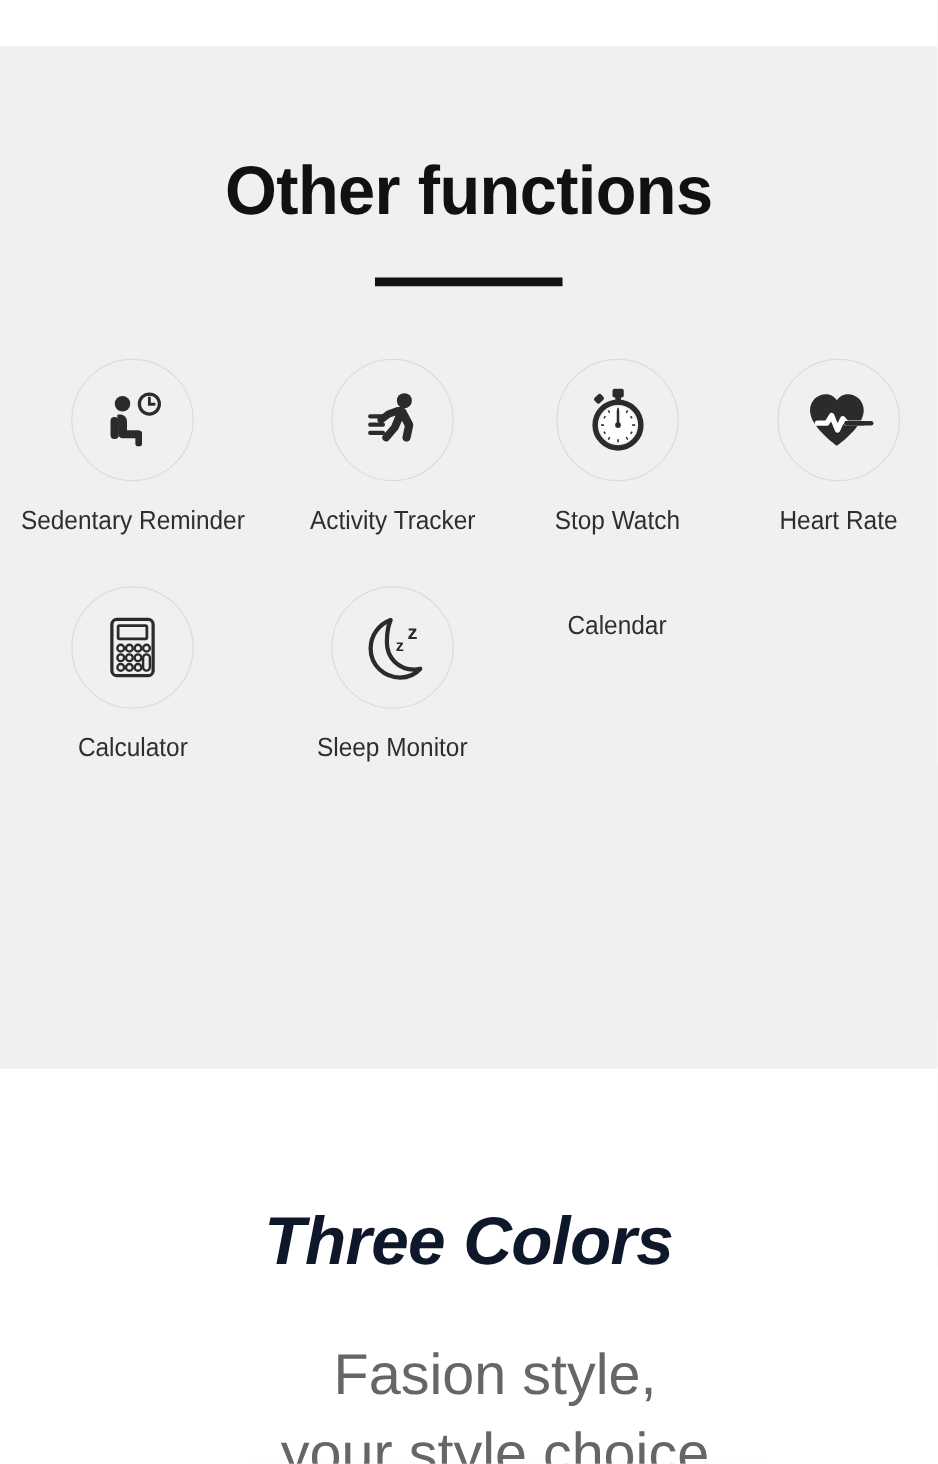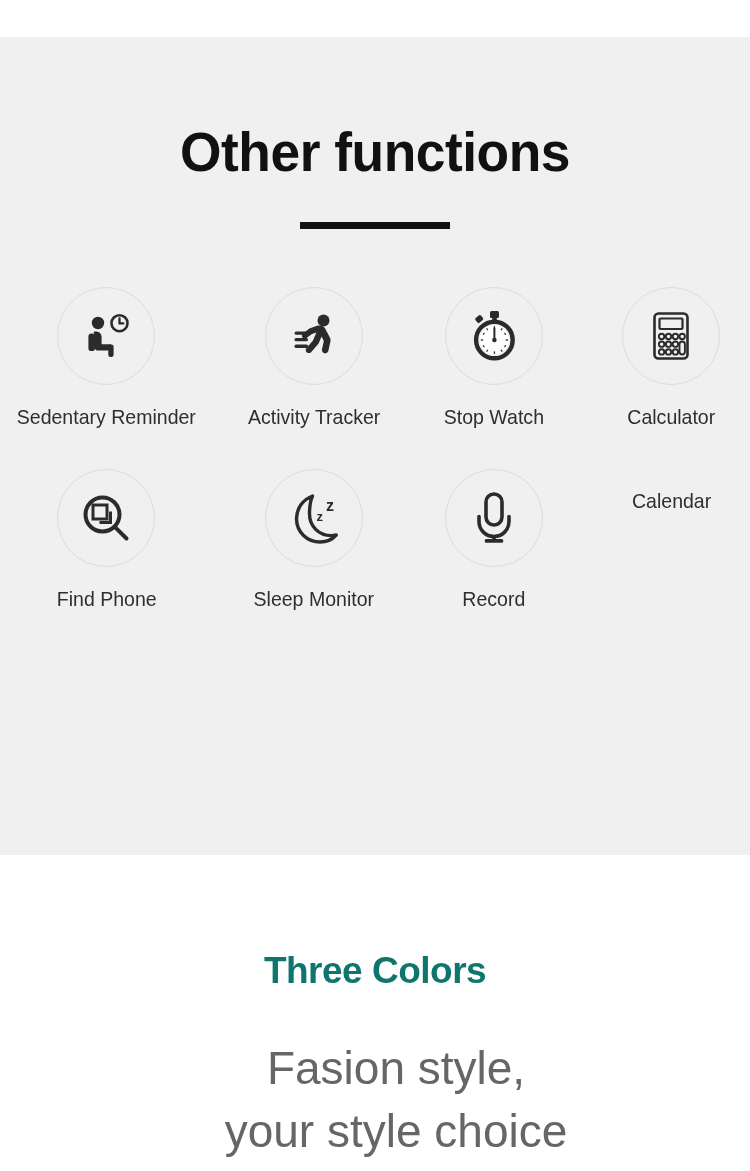--- a/index.html
+++ b/index.html
@@ -86,26 +86,27 @@
   .colors-section {
     width: 750px;
     height: 353px;
     background: #ffffff;
     text-align: center;
     box-sizing: border-box;
     padding-top: 66px;
   }
 
   .colors-title {
-    font-size: 37px;
+    font-size: 54px;
     font-weight: bold;
-    color: #0f766e;
+    color: #0f172a;
     line-height: 1;
     letter-spacing: -0.5px;
     font-family: "Liberation Sans", sans-serif;
+    font-style: italic;
   }
 
   .colors-sub {
     margin-top: 48px;
     font-size: 46px;
     color: #666666;
     line-height: 1.38;
     font-family: "Liberation Sans", sans-serif;
     font-weight: normal;
     padding-left: 42px;
@@ -180,20 +181,33 @@
               <rect x="39.0" y="26.2" width="2.2" height="1.2" transform="rotate(60 40.1 26.8)"></rect>
               <rect x="17.6" y="38.6" width="2.2" height="1.2" transform="rotate(60 18.7 39.2)"></rect>
               <rect x="39.0" y="38.6" width="2.2" height="1.2" transform="rotate(-60 40.1 39.2)"></rect>
             </g>
           </svg>
         </span>
       </div>
       <div class="icon-label">Stop Watch</div>
     </div>
 
+    <div class="grid-cell">
+      <div class="icon-circle">
+        <span>
+          <svg width="60" height="56" viewBox="0 0 60 56" fill="none">
+            <path d="M28.5 48.5 C28.5 48.5 7.0 33.5 7.0 20.3 C7.0 12.8 12.7 7.4 19.6 7.4 C23.9 7.4 26.7 9.6 28.5 12.1 C30.3 9.6 33.1 7.4 37.4 7.4 C44.3 7.4 50.0 12.8 50.0 20.3 C50.0 33.5 28.5 48.5 28.5 48.5 Z" fill="#2b2b2b"></path>
+            <path d="M13.0 30.5 L20.5 30.5 L24.3 24.5 L29.0 36.0 L33.2 27.0 L36.3 30.5 L56.0 30.5" stroke="#ffffff" stroke-width="4.3" stroke-linecap="round" stroke-linejoin="round" fill="none"></path>
+            <path d="M36.3 30.5 L56.0 30.5" stroke="#2b2b2b" stroke-width="3.6" stroke-linecap="round"></path>
+            <path d="M36.3 30.5 L49.6 30.5" stroke="#2b2b2b" stroke-width="3.6" stroke-linecap="round"></path>
+          </svg>
+        </span>
+      </div>
+      <div class="icon-label">Heart Rate</div>
+    </div>
 
     <div class="grid-cell">
       <div class="icon-circle">
         <span>
           <svg width="52" height="56" viewBox="0 0 52 56" fill="none">
             <rect x="9.5" y="5.5" width="33" height="45" rx="4" stroke="#2b2b2b" stroke-width="2.6" fill="none"></rect>
             <rect x="14.5" y="10.5" width="23" height="10.5" rx="1" stroke="#2b2b2b" stroke-width="2.2" fill="none"></rect>
             <circle cx="16.6" cy="28.5" r="2.7" stroke="#2b2b2b" stroke-width="1.9" fill="none"></circle>
             <circle cx="23.5" cy="28.5" r="2.7" stroke="#2b2b2b" stroke-width="1.9" fill="none"></circle>
             <circle cx="30.4" cy="28.5" r="2.7" stroke="#2b2b2b" stroke-width="1.9" fill="none"></circle>
@@ -205,62 +219,36 @@
             <circle cx="23.5" cy="43.9" r="2.7" stroke="#2b2b2b" stroke-width="1.9" fill="none"></circle>
             <circle cx="30.4" cy="43.9" r="2.7" stroke="#2b2b2b" stroke-width="1.9" fill="none"></circle>
             <rect x="34.5" y="33.5" width="5.4" height="13.0" rx="2.7" stroke="#2b2b2b" stroke-width="1.9" fill="none"></rect>
           </svg>
         </span>
       </div>
       <div class="icon-label">Calculator</div>
     </div>
 
 
-    <div class="grid-cell">
-      <div class="icon-circle">
-        <span>
-          <svg width="56" height="56" viewBox="0 0 56 56" fill="none">
-            <circle cx="24.5" cy="24.5" r="17.0" stroke="#2b2b2b" stroke-width="4.0" fill="none"></circle>
-            <path d="M36.8 36.8 L48.5 48.5" stroke="#2b2b2b" stroke-width="4.0" stroke-linecap="round"></path>
-            <rect x="15.0" y="15.0" width="14.0" height="14.0" stroke="#2b2b2b" stroke-width="3.0" fill="none"></rect>
-            <path d="M21.5 32.5 L32.5 32.5 L32.5 21.5" stroke="#2b2b2b" stroke-width="3.0" fill="none" stroke-linejoin="miter"></path>
-          </svg>
-        </span>
-      </div>
-      <div class="icon-label">Find Phone</div>
-    </div>
 
 
 
     <div class="grid-cell">
       <div class="icon-circle">
         <span>
           <svg width="58" height="56" viewBox="0 0 58 56" fill="none">
             <path d="M27.5 6.0 C18.0 9.5 11.5 18.4 11.5 28.8 C11.5 42.2 22.4 52.0 35.1 52.0 C41.6 52.0 47.3 49.4 51.2 45.0 C49.7 45.4 48.1 45.6 46.4 45.6 C33.7 45.6 24.5 36.2 24.5 23.8 C24.5 17.0 25.6 10.2 27.5 6.0 Z" stroke="#2b2b2b" stroke-width="3.4" stroke-linejoin="round" fill="none"></path>
             <text x="31.5" y="30.5" font-family="'Liberation Sans', sans-serif" font-size="13" font-weight="bold" fill="#2b2b2b">z</text>
             <text x="41.0" y="21.0" font-family="'Liberation Sans', sans-serif" font-size="16" font-weight="bold" fill="#2b2b2b">z</text>
           </svg>
         </span>
       </div>
       <div class="icon-label">Sleep Monitor</div>
     </div>
 
-    <div class="grid-cell">
-      <div class="icon-circle">
-        <span>
-          <svg width="44" height="56" viewBox="0 0 44 56" fill="none">
-            <rect x="14.0" y="4.0" width="16.0" height="31.0" rx="8.0" stroke="#2b2b2b" stroke-width="3.6" fill="none"></rect>
-            <path d="M7.0 26.5 L7.0 31.5 C7.0 39.8 13.7 46.5 22.0 46.5 C30.3 46.5 37.0 39.8 37.0 31.5 L37.0 26.5" stroke="#2b2b2b" stroke-width="3.6" stroke-linecap="round" fill="none"></path>
-            <rect x="20.2" y="45.0" width="3.6" height="5.5" fill="#2b2b2b"></rect>
-            <rect x="12.6" y="49.0" width="18.8" height="3.8" rx="1.9" fill="#2b2b2b"></rect>
-          </svg>
-        </span>
-      </div>
-      <div class="icon-label">Record</div>
-    </div>
 
     <div class="grid-cell">
       <div class="icon-label">Calendar</div>
     </div>
 
   </div>
 </section>
 
 <section class="colors-section">
   <h2 class="colors-title">Three Colors</h2>

